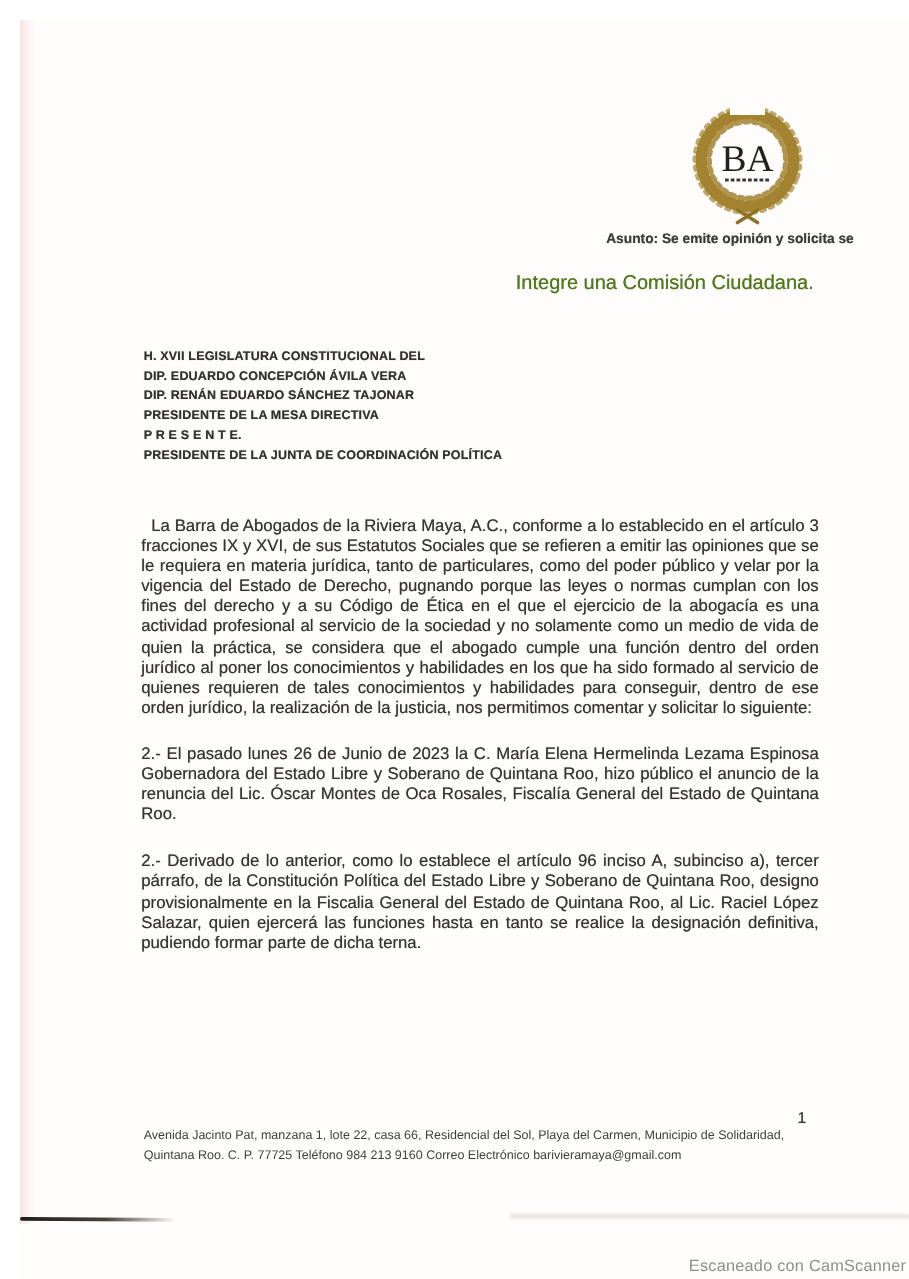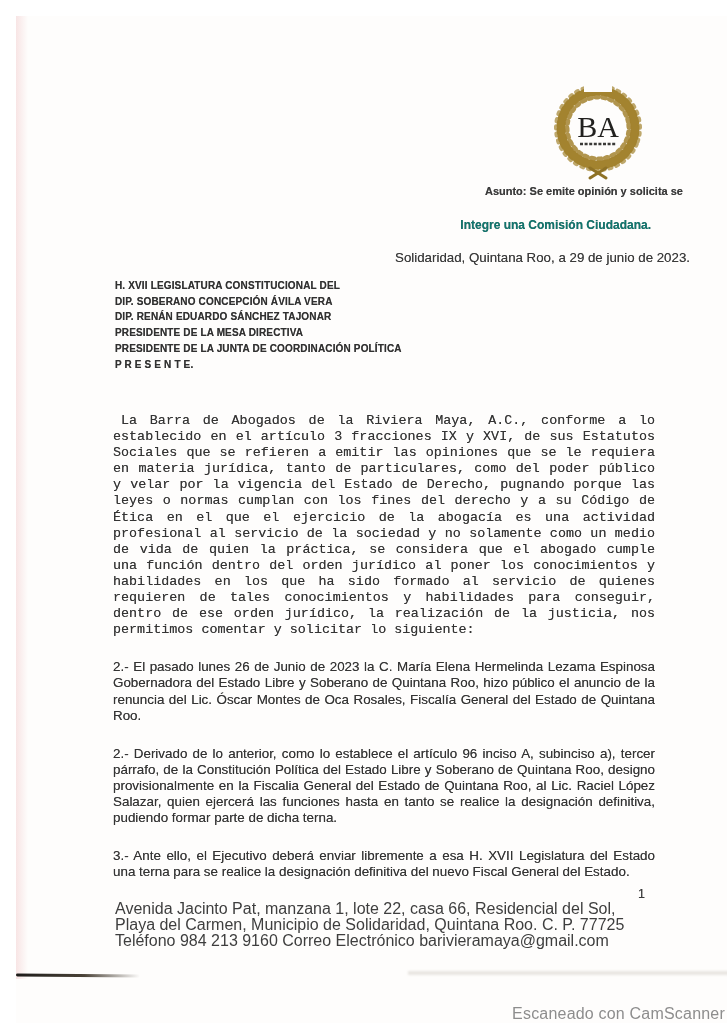--- a/index.html
+++ b/index.html
@@ -19,63 +19,63 @@
     pointer-events:none;
   }
   .inky { text-shadow:0 0 0.6px rgba(45,45,45,0.65); }
 
   
   .logo { position:absolute; left:524px; top:64px; width:116px; height:106px; }
   .logo svg { display:block; }
 
   
   .subject1 { position:absolute; top:169px; right:60px; font-size:11px; font-weight:700; color:#3b3b3b; }
-  .subject2 { position:absolute; top:202px; right:92px; font-size:12px; font-weight:700; color:#0f766e; }
+  .subject2 { position:absolute; top:202px; right:92px; font-size:16px; font-weight:400; color:#4d7c0f; }
   .dateline { position:absolute; top:234px; right:53px; font-size:13.3px; color:#3a3a3a; }
 
   
   .recipient {
     position:absolute; left:99px; top:262px;
     font-size:10px; font-weight:700; line-height:15.7px;
     letter-spacing:0.15px; color:#313131;
   }
 
   
   .body-text {
     position:absolute; left:97px; top:397px; width:542px;
     font-size:13.4px; line-height:16.1px; text-align:justify;
     color:#343434;
   }
-  .lead { text-indent:8px; margin-bottom:21px;font-family:Liberation Mono, monospace; }
+  .lead { text-indent:8px; margin-bottom:21px; }
   .point { margin-bottom:22px; }
 
   .page-number { position:absolute; left:622px; top:871px; font-size:12.5px; color:#3a3a3a; }
 
   .footer {
     position:absolute; left:99px; top:885px; width:542px;
-    font-size:16px; line-height:15.8px; color:#3e3e3e;
+    font-size:10px; line-height:15.8px; color:#3e3e3e;
   }
 
   
   .artifact-line {
     position:absolute; left:0; top:958px; width:124px; height:3px;
     background:linear-gradient(to right, #1d1c1a, #4a4237 55%, rgba(95,85,65,0));
     border-radius:2px; transform:rotate(0.4deg);
   }
   .smudge {
     position:absolute; left:392px; top:955px; width:330px; height:4px;
     background:rgba(160,150,135,0.22); filter:blur(1px);
   }
   .bottom-line {
     position:absolute; left:118px; right:0; top:1015px; height:3px;
     background:linear-gradient(to bottom, #cccccc, #f0f0f0); opacity:0.85;
   }
   .scanner-note {
     position:absolute; right:18px; top:989px;
-    font-size:16px; letter-spacing:0.2px; color:#8d8d8d;
+    font-size:13px; letter-spacing:0.2px; color:#8d8d8d;
   }
 </style>
 </head>
 <body>
 
 <div class="paper">
   <div class="edge-tint"></div>
 
   <div class="logo">
     <svg width="116" height="106" viewBox="0 0 116 106">
@@ -95,36 +95,34 @@
 
       <circle cx="58" cy="48" r="26" fill="#fefdfc"></circle>
       <text x="58" y="57" text-anchor="middle" font-family="Liberation Serif, serif" font-size="30" fill="#22211f">BA</text>
 
       <line x1="40" y1="64" x2="76" y2="64" stroke="#3a3a38" stroke-width="2.4" stroke-dasharray="3 1.6"></line>
     </svg>
   </div>
 
   <div class="subject1 inky">Asunto: Se emite opinión y solicita se</div>
   <div class="subject2 inky">Integre una Comisión Ciudadana.</div>
-  <div class="dateline inky">Solidaridad, Quintana Roo, a 29 de junio de 2023.</div>
 
   <div class="recipient inky">
     <div>H. XVII LEGISLATURA CONSTITUCIONAL DEL</div>
-    <div>DIP. SOBERANO CONCEPCIÓN ÁVILA VERA</div>
+    <div>DIP. EDUARDO CONCEPCIÓN ÁVILA VERA</div>
     <div>DIP. RENÁN EDUARDO SÁNCHEZ TAJONAR</div>
     <div>PRESIDENTE DE LA MESA DIRECTIVA</div>
+    <div>P R E S E N T E.</div>
     <div>PRESIDENTE DE LA JUNTA DE COORDINACIÓN POLÍTICA</div>
-    <div>P R E S E N T E.</div>
   </div>
 
   <div class="body-text inky">
     <p class="lead">La Barra de Abogados de la Riviera Maya, A.C., conforme a lo establecido en el artículo 3 fracciones IX y XVI, de sus Estatutos Sociales que se refieren a emitir las opiniones que se le requiera en materia jurídica, tanto de particulares, como del poder público y velar por la vigencia del Estado de Derecho, pugnando porque las leyes o normas cumplan con los fines del derecho y a su Código de Ética en el que el ejercicio de la abogacía es una actividad profesional al servicio de la sociedad y no solamente como un medio de vida de quien la práctica, se considera que el abogado cumple una función dentro del orden jurídico al poner los conocimientos y habilidades en los que ha sido formado al servicio de quienes requieren de tales conocimientos y habilidades para conseguir, dentro de ese orden jurídico, la realización de la justicia, nos permitimos comentar y solicitar lo siguiente:</p>
     <p class="point">2.- El pasado lunes 26 de Junio de 2023 la C. María Elena Hermelinda Lezama Espinosa Gobernadora del Estado Libre y Soberano de Quintana Roo, hizo público el anuncio de la renuncia del Lic. Óscar Montes de Oca Rosales, Fiscalía General del Estado de Quintana Roo.</p>
     <p class="point">2.- Derivado de lo anterior, como lo establece el artículo 96 inciso A, subinciso a), tercer párrafo, de la Constitución Política del Estado Libre y Soberano de Quintana Roo, designo provisionalmente en la Fiscalia General del Estado de Quintana Roo, al Lic. Raciel López Salazar, quien ejercerá las funciones hasta en tanto se realice la designación definitiva, pudiendo formar parte de dicha terna.</p>
-    <p class="point">3.- Ante ello, el Ejecutivo deberá enviar libremente a esa H. XVII Legislatura del Estado una terna para se realice la designación definitiva del nuevo Fiscal General del Estado.</p>
   </div>
 
   <div class="page-number inky">1</div>
   <div class="footer">Avenida Jacinto Pat, manzana 1, lote 22, casa 66, Residencial del Sol, Playa del Carmen, Municipio de Solidaridad, Quintana Roo. C. P. 77725 Teléfono 984 213 9160 Correo Electrónico barivieramaya@gmail.com</div>
 
   <div class="artifact-line"></div>
   <div class="smudge"></div>
   <div class="bottom-line"></div>
   <div class="scanner-note">Escaneado con CamScanner</div>
 </div>

